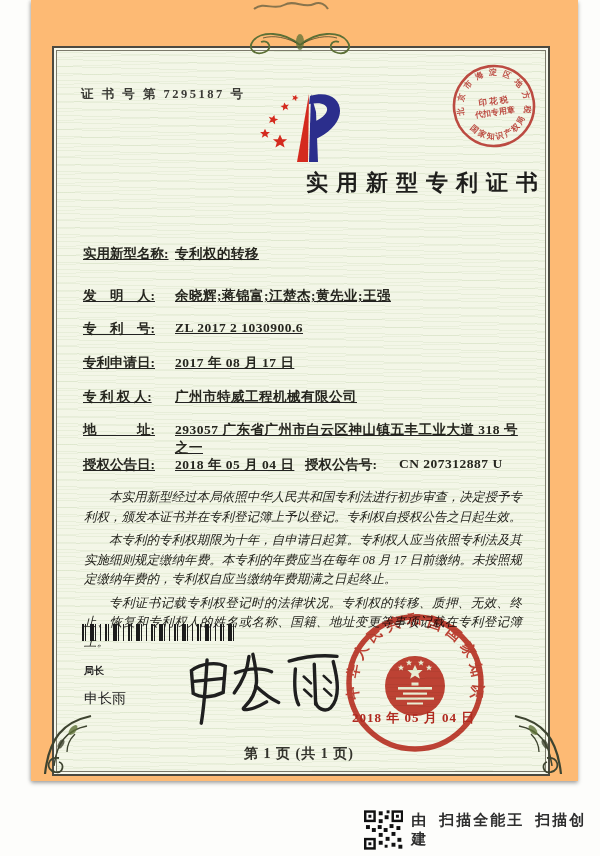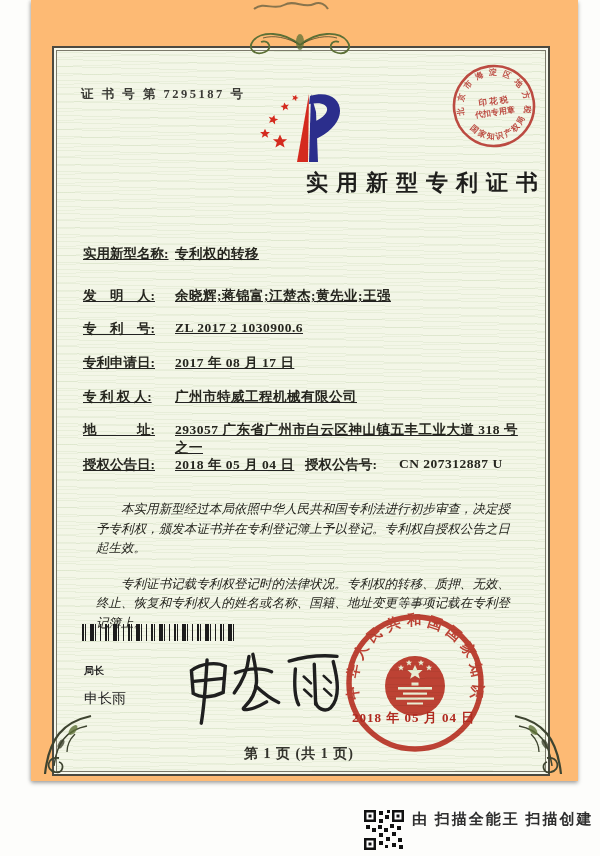--- a/index.html
+++ b/index.html
@@ -36,21 +36,21 @@
   .frow{position:absolute;left:52px;display:flex;align-items:flex-start;font-size:13.5px;text-decoration:underline;}
   .flabel{width:92px;font-weight:bold;flex:0 0 auto;color:#26261f;}
   .fvalue{font-weight:bold;color:#26261f;letter-spacing:.5px;}
   .fvalue.wrap{width:344px;line-height:18px;}
   .grant-no{position:absolute;left:274px;top:456px;display:flex;font-size:13.5px;gap:10px;}
   .paras{
     position:absolute;left:49px;top:484px;width:446px;
     font-size:12.5px;line-height:19.5px;font-style:italic;color:#23231d;
     text-align:justify;
   }
-  .paras p{margin:16px;text-indent:2em;}
+  .paras p{margin:4px;text-indent:2em;}
   .barcode{
     position:absolute;left:51px;top:624px;width:156px;height:17px;
     background-image:repeating-linear-gradient(90deg,
       #1c1c1c 0 2px,transparent 2px 3px,#1c1c1c 3px 4px,transparent 4px 8px,
       #1c1c1c 8px 12px,transparent 12px 13px,#1c1c1c 13px 14px,transparent 14px 18px,
       #1c1c1c 18px 19px,transparent 19px 23px);
   }
   .director-title{position:absolute;left:53px;top:664px;font-size:10px;font-weight:bold;
     font-family:"Liberation Sans","DejaVu Sans",sans-serif;color:#1c1c1c;}
   .director-name{position:absolute;left:53px;top:690px;font-size:14px;font-weight:normal;
@@ -63,22 +63,22 @@
   }
   .footer-page{
     position:absolute;left:21px;top:745px;width:494px;text-align:center;
     font-size:14px;font-weight:bold;color:#33332c;letter-spacing:1px;
   }
   .flourish-top{position:absolute;left:184px;top:28px;}
   .flourish-bl{position:absolute;left:4px;top:714px;}
   .flourish-br{position:absolute;left:478px;top:714px;transform:scaleX(-1);}
   .torn-ornament{position:absolute;left:219px;top:0;}
   .credit{
-    position:absolute;left:364px;top:810px;display:flex;align-items:flex-start;gap:8px;
-    font-family:Liberation Serif, serif;
+    position:absolute;left:364px;top:810px;display:flex;align-items:center;gap:8px;
+    font-family:Liberation Mono, monospace;
   }
   .credit-text{font-size:15px;font-weight:bold;color:#2e2e2e;letter-spacing:2px;}
   svg text{font-family:"Liberation Serif","DejaVu Serif",serif;}
 </style>
 </head>
 <body>
 
 <div class="paper">
 
   <svg class="torn-ornament" width="80" height="12" viewBox="0 0 80 12">
@@ -155,20 +155,21 @@
     <span class="flabel">授权公告日:</span>
     <span class="fvalue">2018 年 05 月 04 日</span>
   </div>
   <div class="grant-no">
     <span class="flabel" style="width:84px">授权公告号:</span>
     <span class="fvalue">CN 207312887 U</span>
   </div>
 
   <div class="paras">
     <p>本实用新型经过本局依照中华人民共和国专利法进行初步审查，决定授予专利权，颁发本证书并在专利登记簿上予以登记。专利权自授权公告之日起生效。</p>
+    <p>本专利的专利权期限为十年，自申请日起算。专利权人应当依照专利法及其实施细则规定缴纳年费。本专利的年费应当在每年 08 月 17 日前缴纳。未按照规定缴纳年费的，专利权自应当缴纳年费期满之日起终止。</p>
     <p>专利证书记载专利权登记时的法律状况。专利权的转移、质押、无效、终止、恢复和专利权人的姓名或名称、国籍、地址变更等事项记载在专利登记簿上。</p>
   </div>
 
   <div class="barcode"></div>
 
   <div class="director-title">局长</div>
   <div class="director-name">申长雨</div>
 
   <svg class="signature" width="170" height="80" viewBox="0 0 170 80">
     <g stroke="#1f1f1f" stroke-width="3.4" stroke-linecap="round" fill="none">

